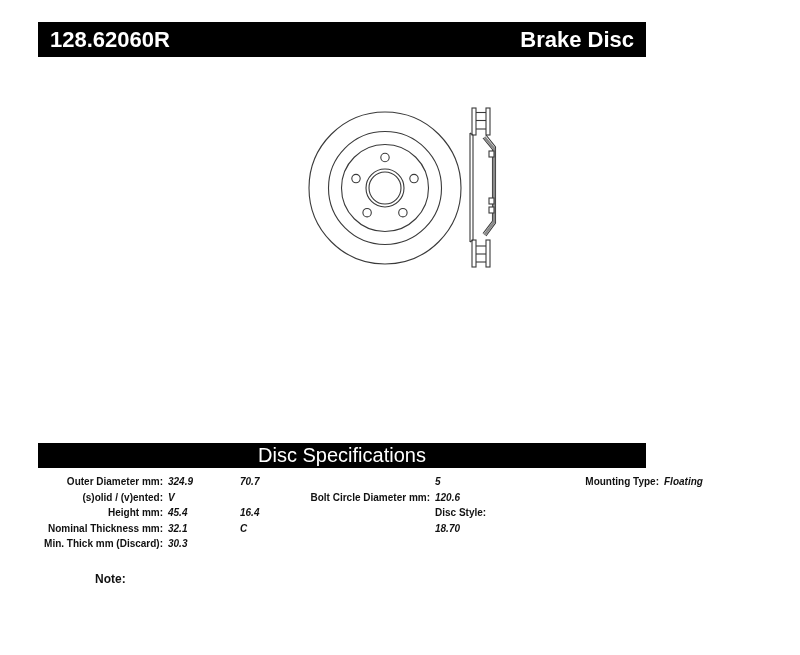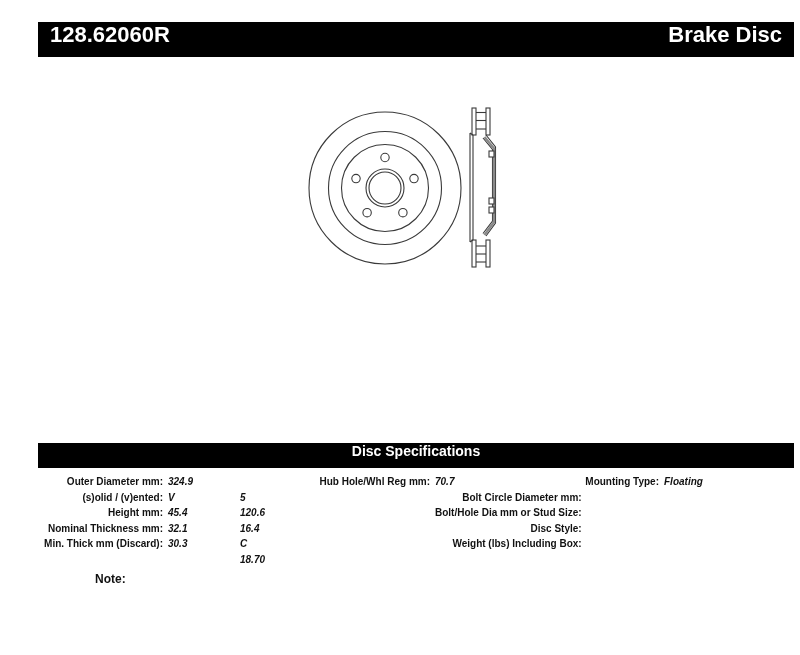--- a/index.html
+++ b/index.html
@@ -2,27 +2,27 @@
 <html><head>
 <meta charset="utf-8">
 <style>
   html,body{margin:0;padding:0;}
   body{
     width:800px;height:655px;position:relative;background:#ffffff;
     font-family:"Liberation Sans","DejaVu Sans",sans-serif;
     -webkit-font-smoothing:antialiased;
   }
   .bar{
-    position:absolute;left:38px;width:756px;background:#000000;color:#ffffff;
-    display:flex;align-items:flex-start;box-sizing:border-box;
+    position:absolute;left:38px;width:608px;background:#000000;color:#ffffff;
+    display:flex;align-items:center;box-sizing:border-box;
   }
   .header-bar{top:22px;height:35px;justify-content:space-between;
     padding:0 12px;font-size:22px;font-weight:bold;}
   .spec-bar{top:443px;height:25px;justify-content:center;
-    font-size:14px;font-weight:bold;}
+    font-size:20px;font-weight:normal;}
   .drawing{position:absolute;left:300px;top:95px;width:210px;height:185px;}
   .spec-col{
     position:absolute;top:474px;display:grid;grid-column-gap:5px;
     font-size:10px;font-weight:bold;color:#111111;line-height:15.5px;
   }
   .spec-col .lbl{text-align:right;white-space:nowrap;}
   .spec-col .val{text-align:left;white-space:nowrap;font-style:italic;}
   #col-left{left:38px;grid-template-columns:125px auto;}
   #col-middle{left:240px;grid-template-columns:190px auto;}
   #col-right{left:560px;grid-template-columns:99px auto;}
@@ -90,30 +90,27 @@
   <span class="val">V</span>
   <span class="lbl">Height mm:</span>
   <span class="val">45.4</span>
   <span class="lbl">Nominal Thickness mm:</span>
   <span class="val">32.1</span>
   <span class="lbl">Min. Thick mm (Discard):</span>
   <span class="val">30.3</span>
 </div>
 
 <div class="spec-col" id="col-middle">
-  <span class="lbl">Hub Hole/Whl Reg mm:</span>
   <span class="val">70.7</span>
   <span class="val">5</span>
   <span class="lbl">Bolt Circle Diameter mm:</span>
   <span class="val">120.6</span>
-  <span class="lbl">Bolt/Hole Dia mm or Stud Size:</span>
   <span class="val">16.4</span>
   <span class="lbl">Disc Style:</span>
   <span class="val">C</span>
-  <span class="lbl">Weight (lbs) Including Box:</span>
   <span class="val">18.70</span>
 </div>
 
 <div class="spec-col" id="col-right">
   <span class="lbl">Mounting Type:</span>
   <span class="val">Floating</span>
 </div>
 
 <div class="note">Note:</div>
 

